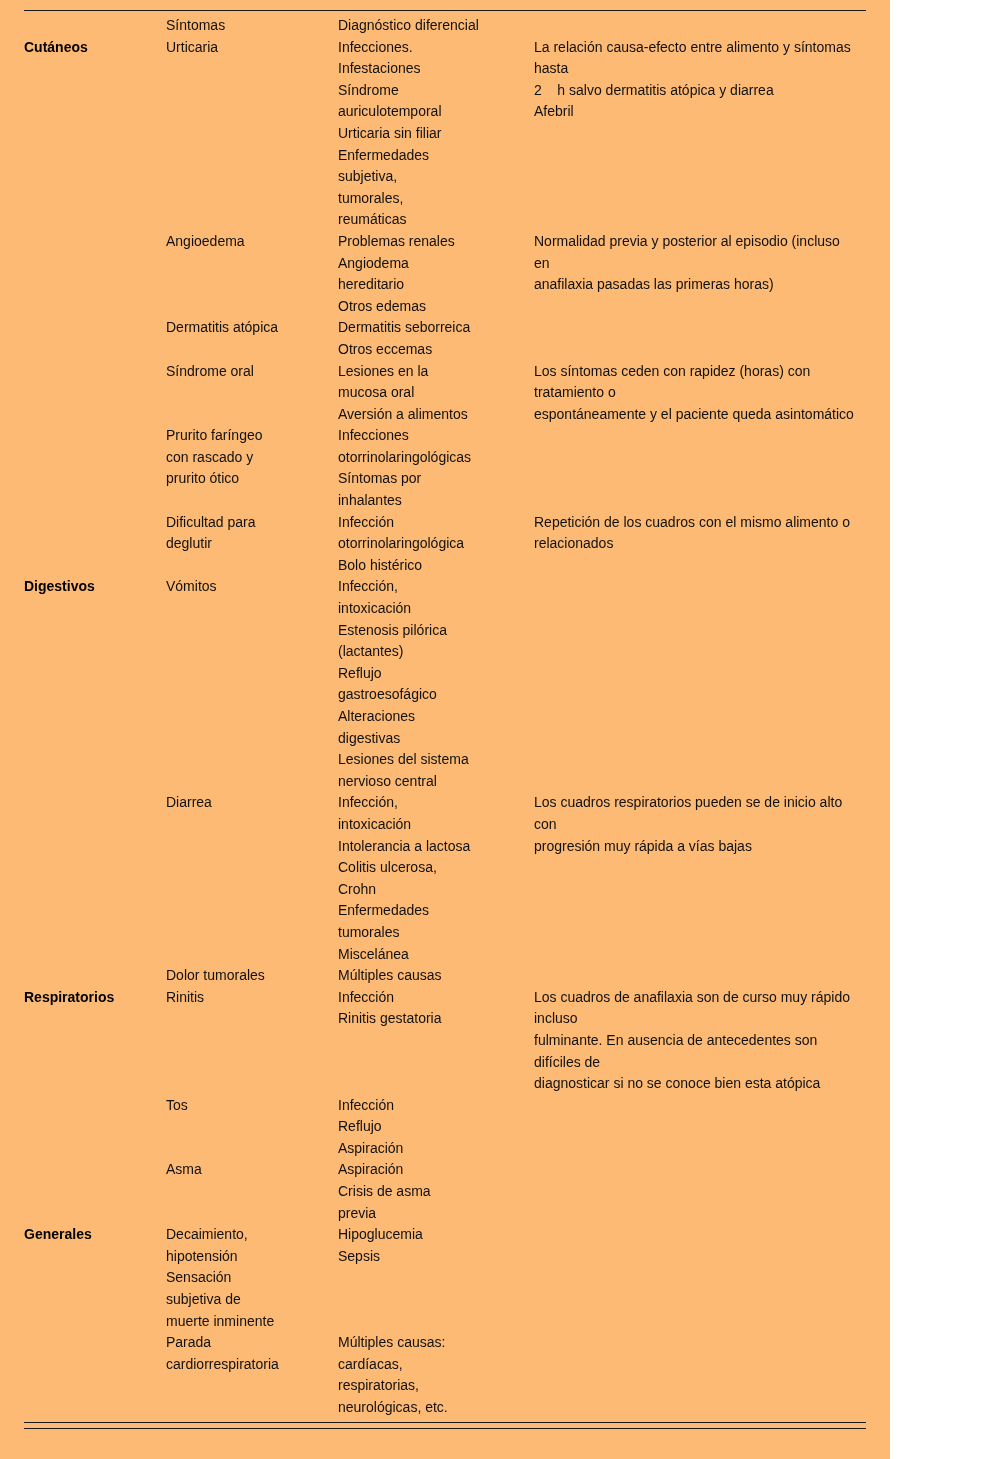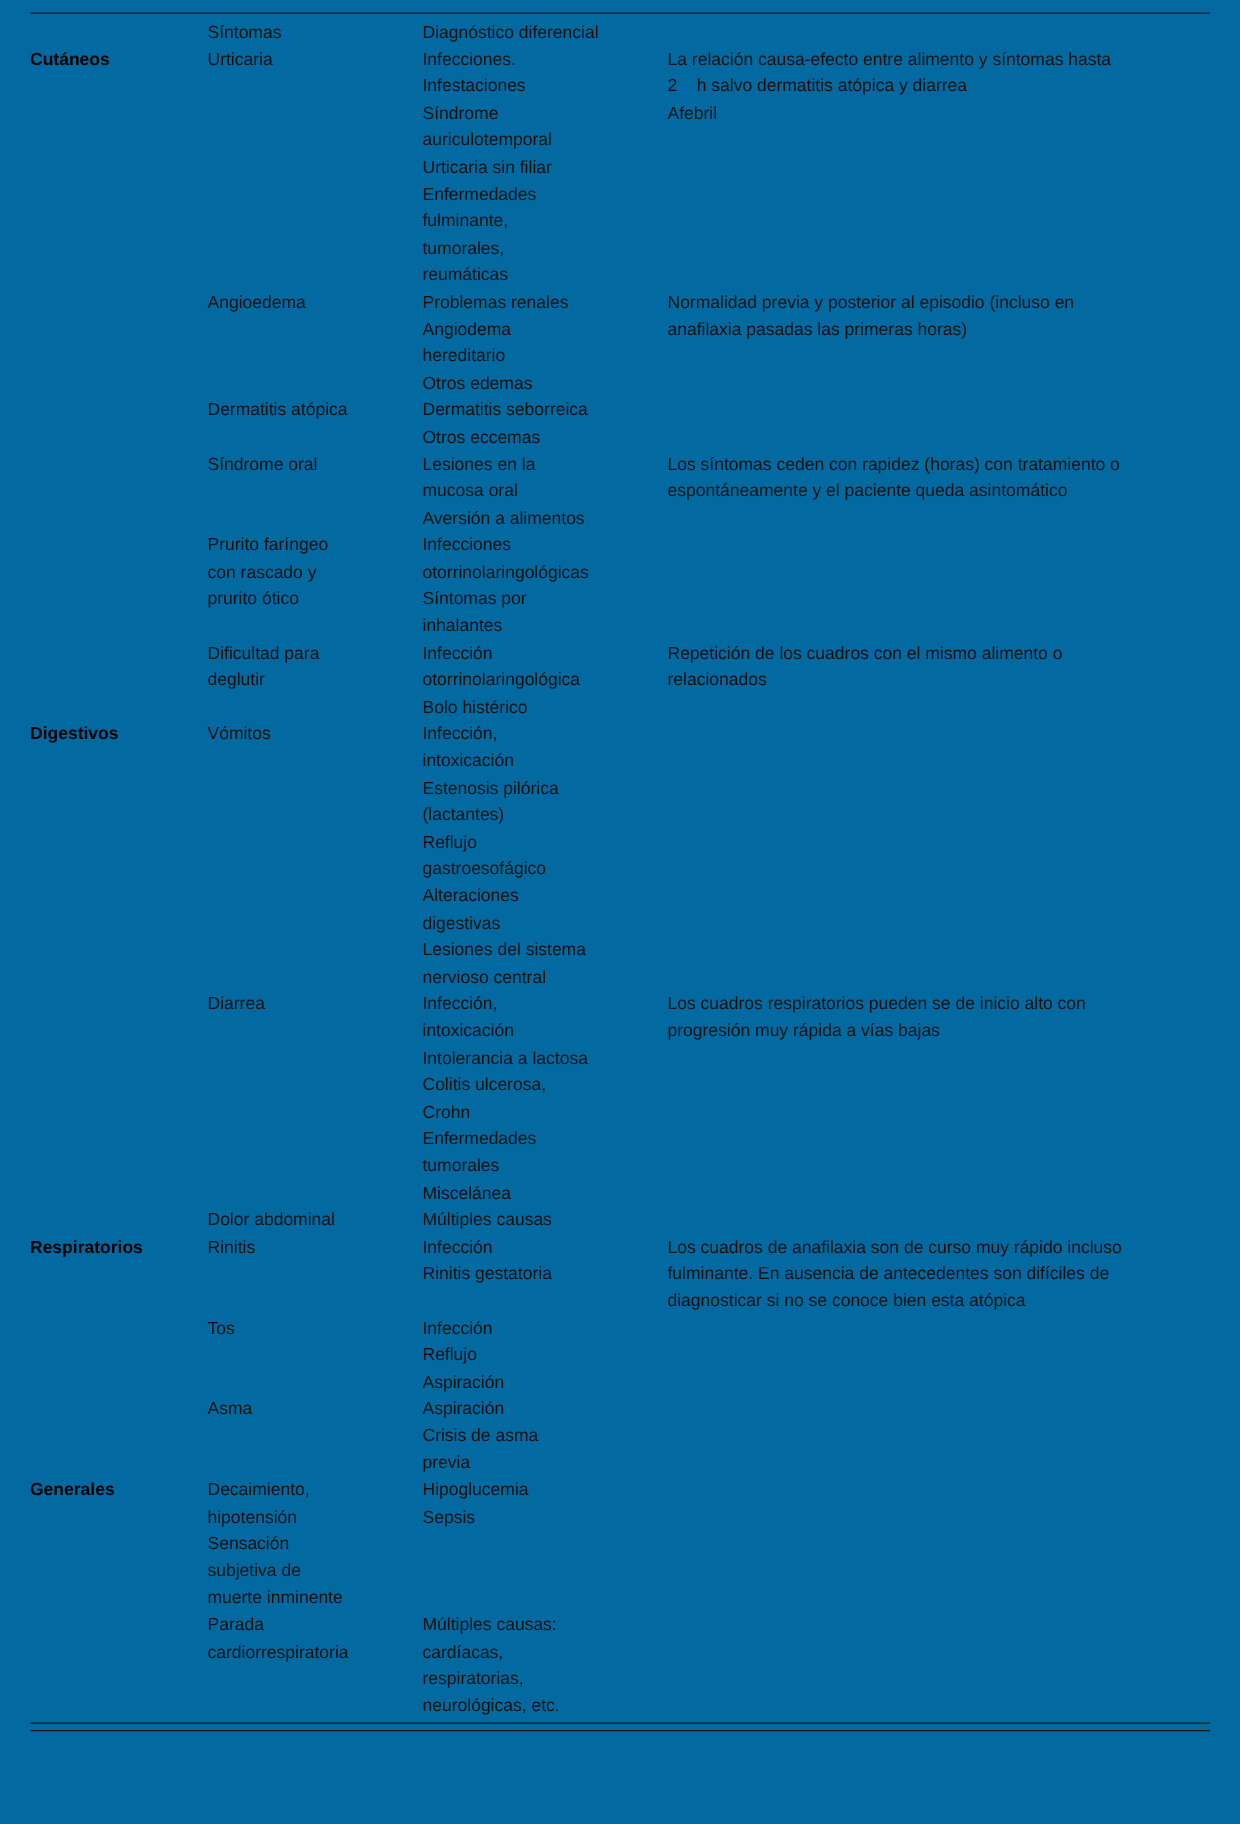--- a/index.html
+++ b/index.html
@@ -2,26 +2,26 @@
 <html><head>
 <meta charset="utf-8">
 <style>
   html, body {
     margin: 0;
     padding: 0;
     background: #ffffff;
     font-family: "Liberation Sans", sans-serif;
   }
   .page {
-    width: 992px;
+    width: 890px;
     height: 1459px;
     box-sizing: border-box;
     padding: 10px 24px 0 24px;
     overflow: hidden;
-    background: #0369a1;
+    background: #fdba74;
     color: #000000;
   }
   .table {
     border-top: 1px solid #1a1a1a;
     padding-top: 4px;
   }
   .row {
     display: grid;
     grid-template-columns: 142px 172px 196px 1fr;
     align-items: start;
@@ -67,21 +67,21 @@
     <div id="tbody">
         <div class="row">
           <div class="cell category">Cutáneos</div>
           <div class="cell">Urticaria</div>
           <div class="cell">Infecciones.
 Infestaciones
 Síndrome
 auriculotemporal
 Urticaria sin filiar
 Enfermedades
-fulminante,
+subjetiva,
 tumorales,
 reumáticas</div>
           <div class="cell">La relación causa-efecto entre alimento y síntomas hasta
 2    h salvo dermatitis atópica y diarrea
 Afebril</div>
         </div>
         <div class="row">
           <div class="cell category"></div>
           <div class="cell">Angioedema</div>
           <div class="cell">Problemas renales
@@ -152,21 +152,21 @@
 Colitis ulcerosa,
 Crohn
 Enfermedades
 tumorales
 Miscelánea</div>
           <div class="cell">Los cuadros respiratorios pueden se de inicio alto con
 progresión muy rápida a vías bajas</div>
         </div>
         <div class="row">
           <div class="cell category"></div>
-          <div class="cell">Dolor abdominal</div>
+          <div class="cell">Dolor tumorales</div>
           <div class="cell">Múltiples causas</div>
           <div class="cell"></div>
         </div>
         <div class="row">
           <div class="cell category">Respiratorios</div>
           <div class="cell">Rinitis</div>
           <div class="cell">Infección
 Rinitis gestatoria</div>
           <div class="cell">Los cuadros de anafilaxia son de curso muy rápido incluso
 fulminante. En ausencia de antecedentes son difíciles de

